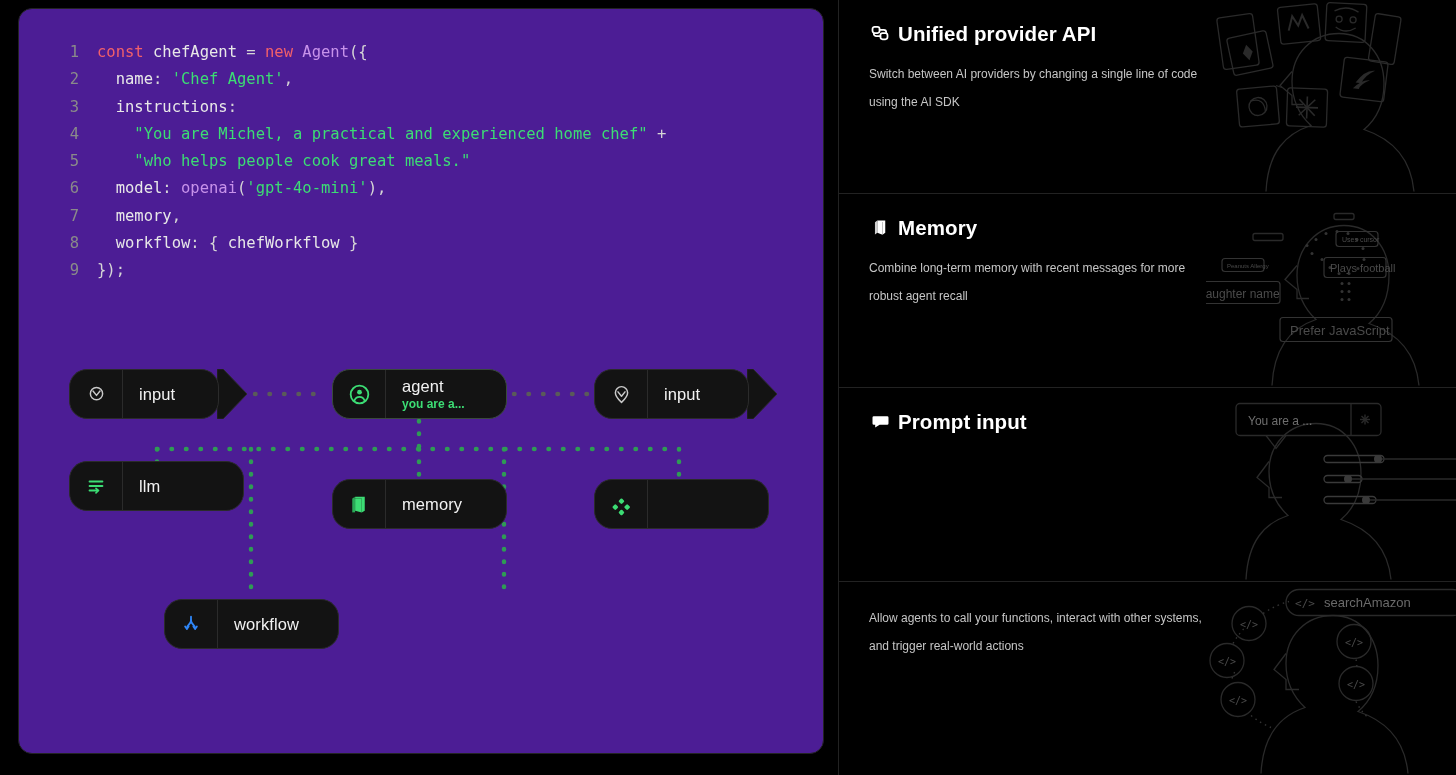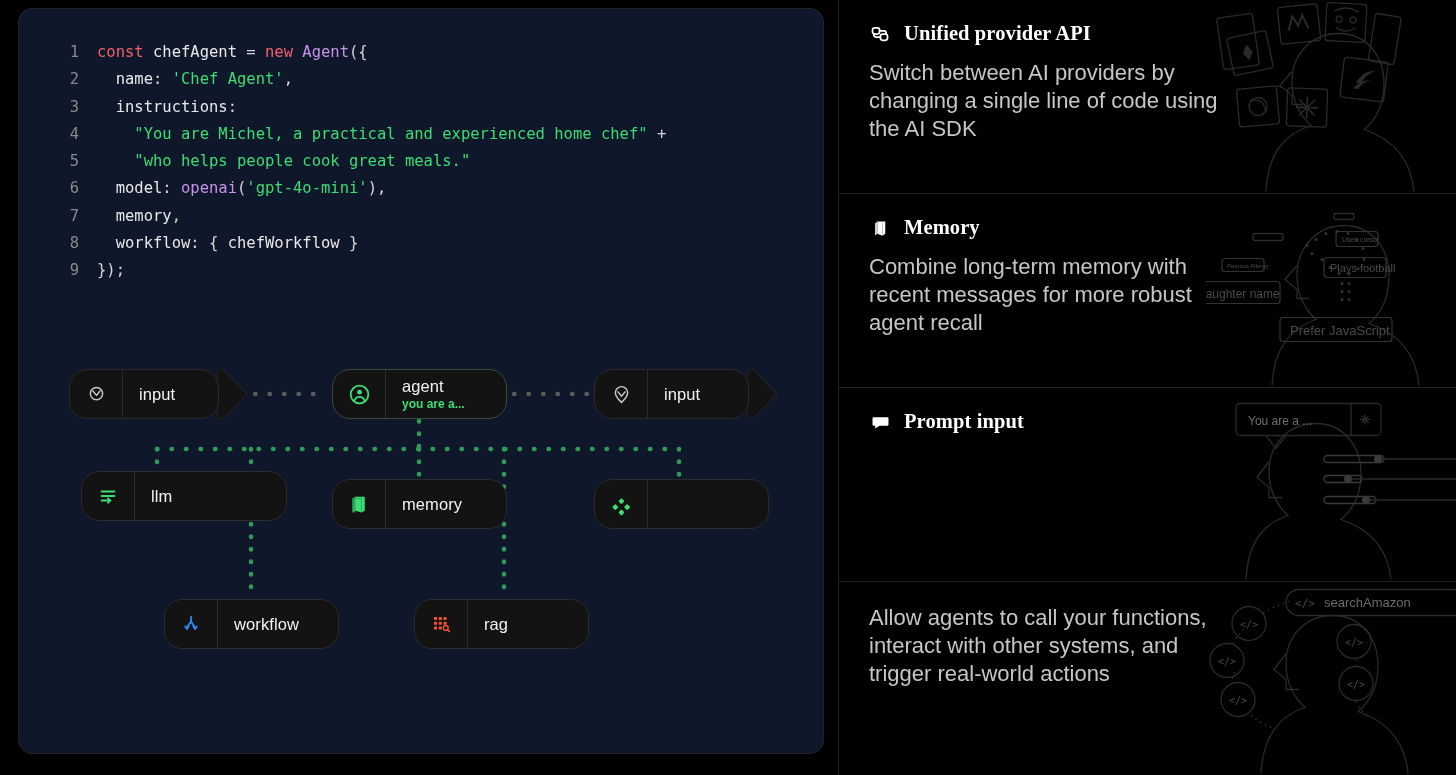--- a/index.html
+++ b/index.html
@@ -13,21 +13,21 @@
 
   
   .left-pane {
     position: relative;
     width: 838px; height: 775px;
     padding: 8px 14px 8px 18px;
   }
   .left-card {
     position: relative;
     width: 806px; height: 746px;
-    background: #0f172a;
+    background: #4c1d95;
     border: 1px solid #232323;
     border-radius: 14px;
     overflow: hidden;
   }
   .code-block {
     padding: 30px 0 0 26px;
     font-family: "DejaVu Sans Mono", "Liberation Mono", monospace;
     font-size: 15.5px;
     line-height: 27.3px;
     white-space: pre;
@@ -68,45 +68,45 @@
   }
   .node .title { color: #f2f2f2; font-size: 16.5px; line-height: 19px; letter-spacing: .1px; }
   .node .sub { color: #3cdd74; font-size: 12px; line-height: 14px; margin-top: 1px; font-weight: bold; }
 
   
   .arrowbox { position: absolute; z-index: 2; height: 50px; }
 
   .n-input  { left: 50px;  top: 20px; width: 150px; }
   .n-agent  { left: 313px; top: 20px; width: 175px; }
   .n-output { left: 575px; top: 20px; width: 155px; }
-  .n-llm    { left: 50px;  top: 122px; width: 206px; margin-left: 12px; }
+  .n-llm    { left: 50px;  top: 112px; width: 175px; }
   .n-memory { left: 313px; top: 130px; width: 175px; }
   .n-tools  { left: 575px; top: 130px; width: 175px; flex-direction: column; }
   .n-workflow { left: 145px; top: 250px; width: 175px; }
   .n-rag      { left: 395px; top: 250px; width: 175px; }
 
   
   .right-pane {
     width: 618px; height: 775px;
     border-left: 1px solid #222;
     display: flex; flex-direction: column;
     background: #000;
   }
   .feature {
     position: relative;
     flex: 1 1 0;
     border-bottom: 1px solid #222;
     padding: 22px 26px 10px 30px;
     overflow: hidden;
   }
   .feature:last-child { border-bottom: none; }
-  .feat-head { display: flex; align-items: flex-end; gap: 13px; margin-bottom: 14px; position: relative; z-index: 2; font-family: Liberation Serif, serif;}
+  .feat-head { display: flex; align-items: flex-start; gap: 7px; margin-bottom: 14px; position: relative; z-index: 2;}
   .feat-title { color: #fff; font-size: 20.5px; font-weight: 700; letter-spacing: .1px; }
   .feat-desc {
-    color: #c6c6c6; font-size: 22px; line-height: 28px;
+    color: #c6c6c6; font-size: 12px; line-height: 28px;
     max-width: 352px; position: relative; z-index: 2;
   }
   .feat-art {
     position: absolute; right: 0; bottom: 0;
     width: 250px; height: 100%;
     z-index: 1; pointer-events: none;
   }
   .feat-icon { width: 22px; height: 22px; display:flex; align-items:center; justify-content:center; }
 </style>
 </head>
@@ -236,39 +236,20 @@
               <path d="M12 8 C12 13 16.5 12 16.5 17"></path>
               <path d="M5.6 14.8 l1.9 2.6 l1.9 -2.6"></path>
               <path d="M14.6 14.8 l1.9 2.6 l1.9 -2.6"></path>
             </svg>
           </div>
           <div class="lbl">
             <span class="title">workflow</span>
           </div>
         </div>
 
-        <div class="node n-rag">
-          <div class="ico">
-            <svg width="22" height="22" viewBox="0 0 24 24" fill="#f4512c">
-              <rect x="4.4" y="4.4" width="3.3" height="3.3" rx=".7"></rect>
-              <rect x="9.6" y="4.4" width="3.3" height="3.3" rx=".7"></rect>
-              <rect x="14.8" y="4.4" width="3.3" height="3.3" rx=".7"></rect>
-              <rect x="4.4" y="9.6" width="3.3" height="3.3" rx=".7"></rect>
-              <rect x="9.6" y="9.6" width="3.3" height="3.3" rx=".7"></rect>
-              <rect x="14.8" y="9.6" width="3.3" height="3.3" rx=".7"></rect>
-              <rect x="4.4" y="14.8" width="3.3" height="3.3" rx=".7"></rect>
-              <rect x="9.6" y="14.8" width="3.3" height="3.3" rx=".7"></rect>
-              <circle cx="17.2" cy="16.3" r="2.6" fill="none" stroke="#f4512c" stroke-width="1.5"></circle>
-              <path d="M19.1 18.2 l2 2" stroke="#f4512c" stroke-width="1.7" stroke-linecap="round"></path>
-            </svg>
-          </div>
-          <div class="lbl">
-            <span class="title">rag</span>
-          </div>
-        </div>
 
       </div>
     </div>
   </div>
 
   <div class="right-pane">
 
     <div class="feature">
       <svg class="feat-art" viewBox="0 0 250 190">
         <g stroke="#2a2a2a" stroke-width="1.3" fill="none">

